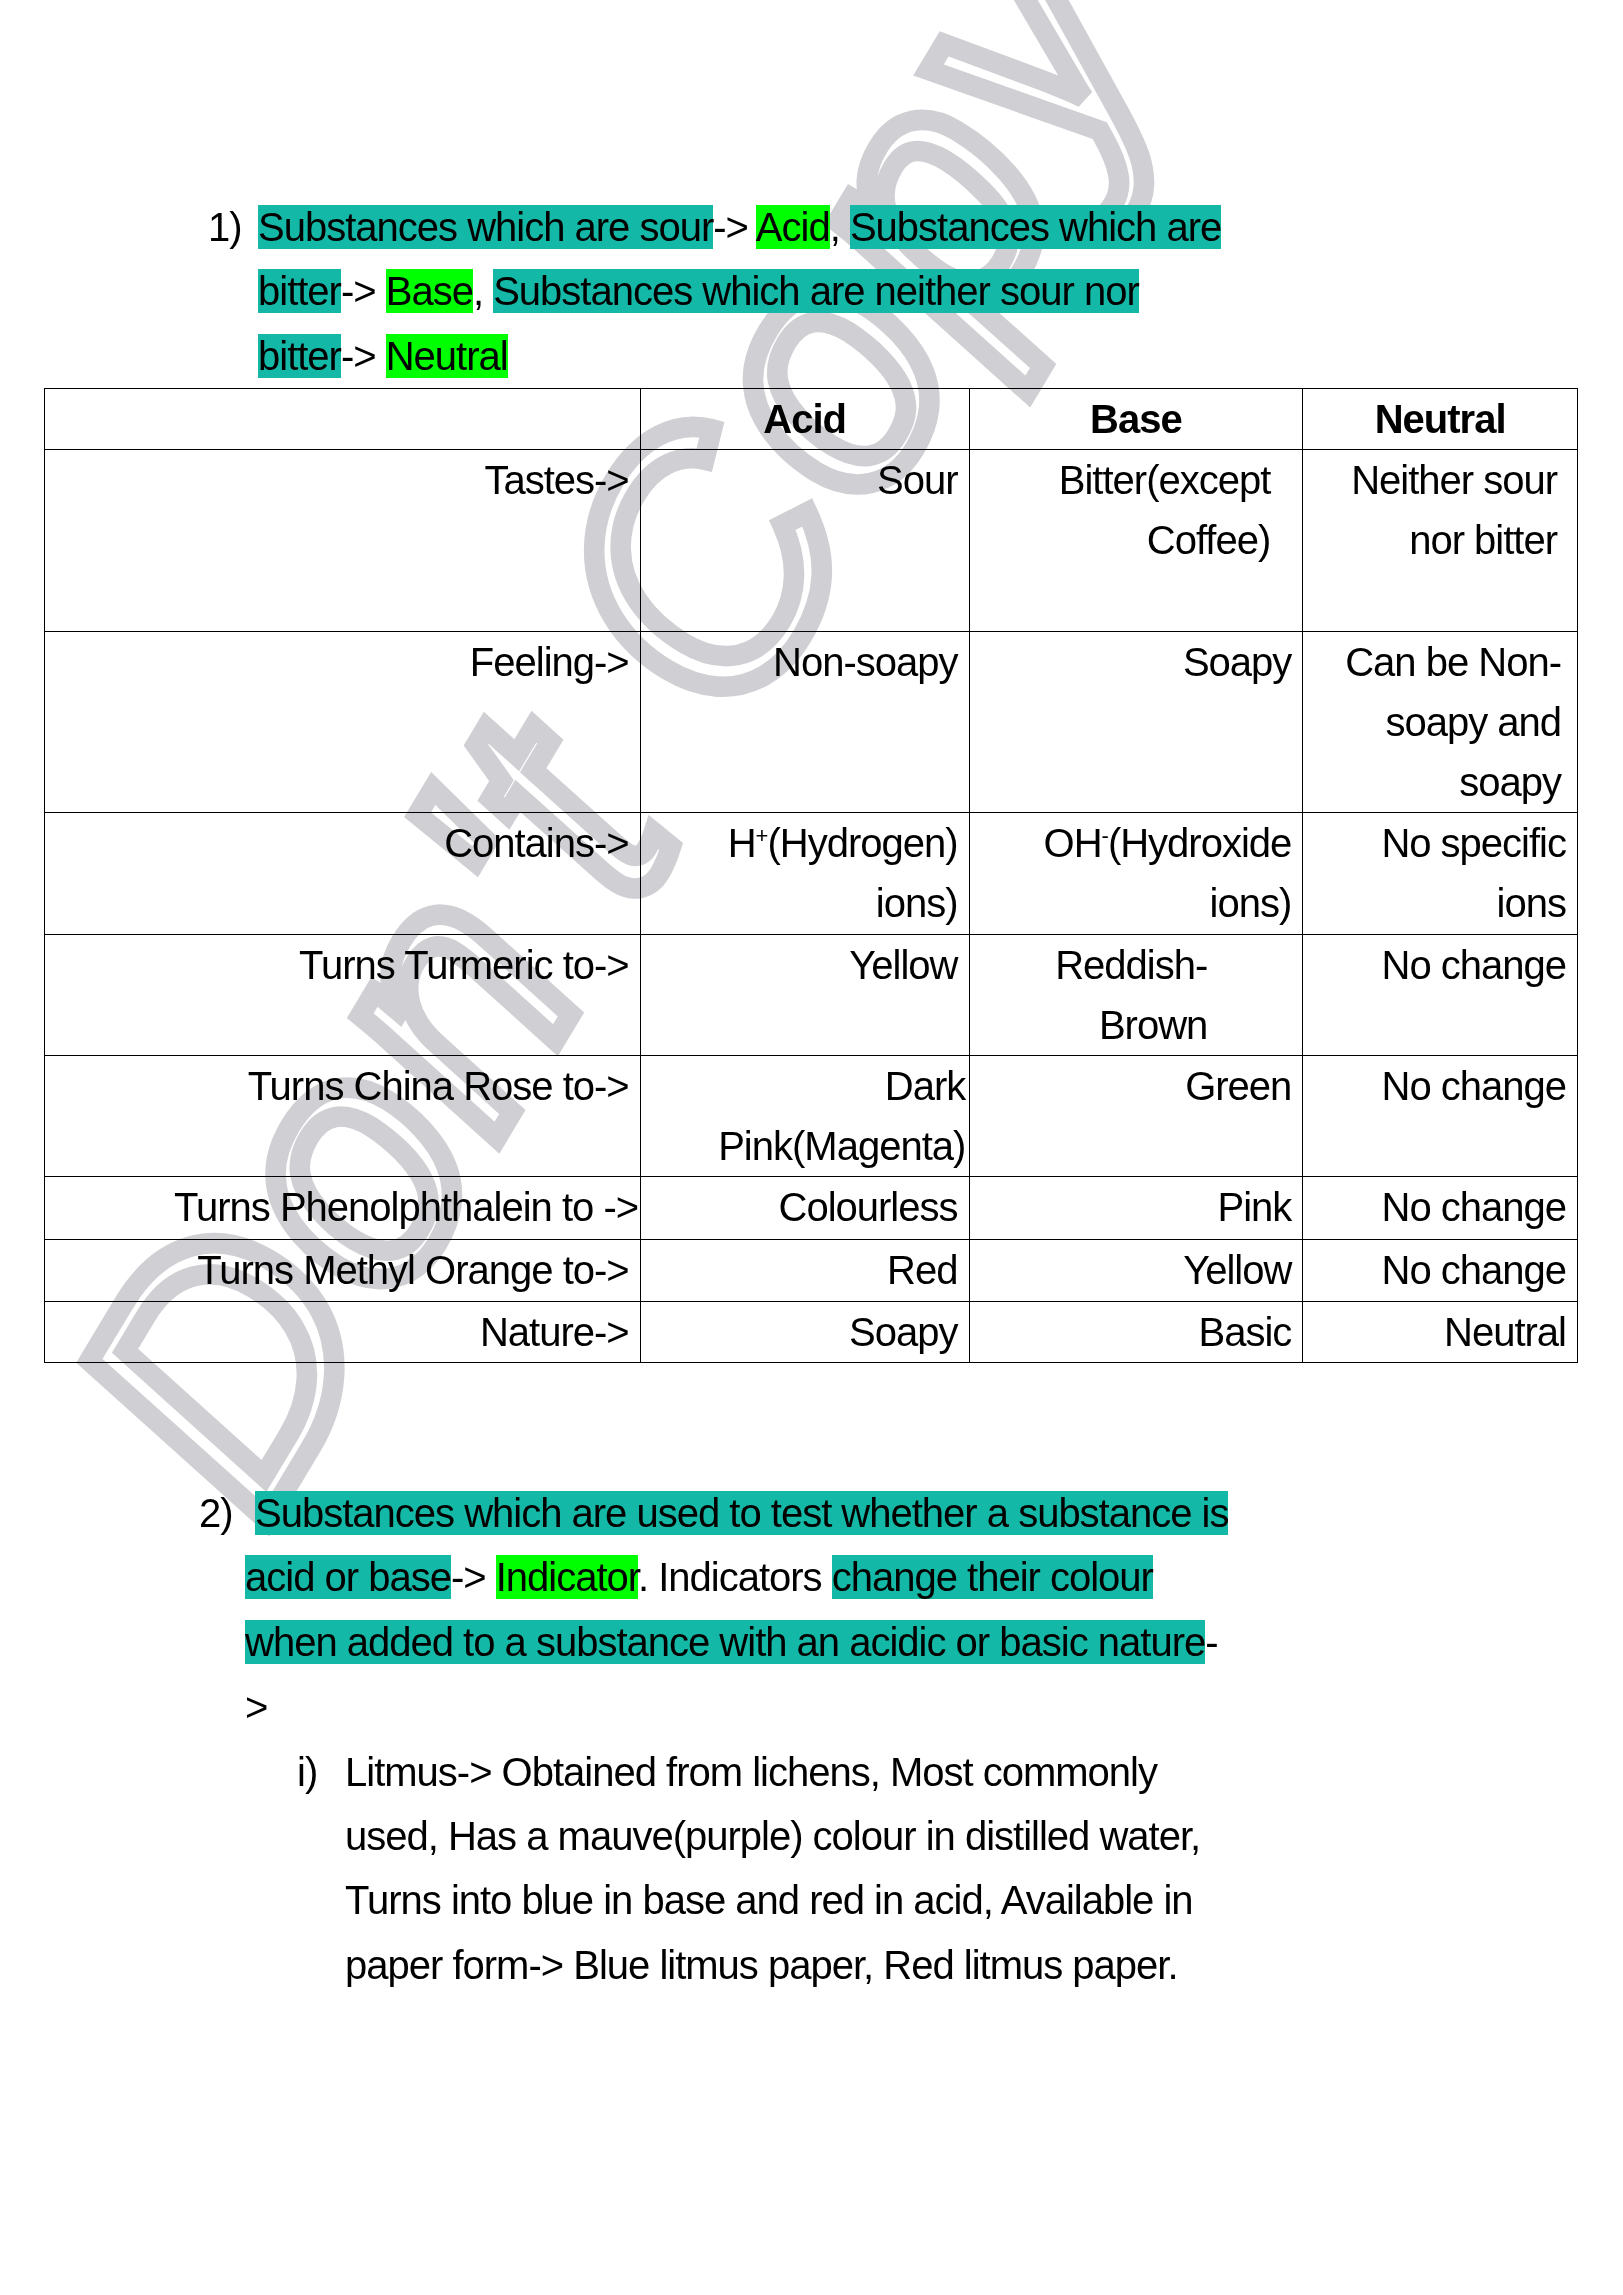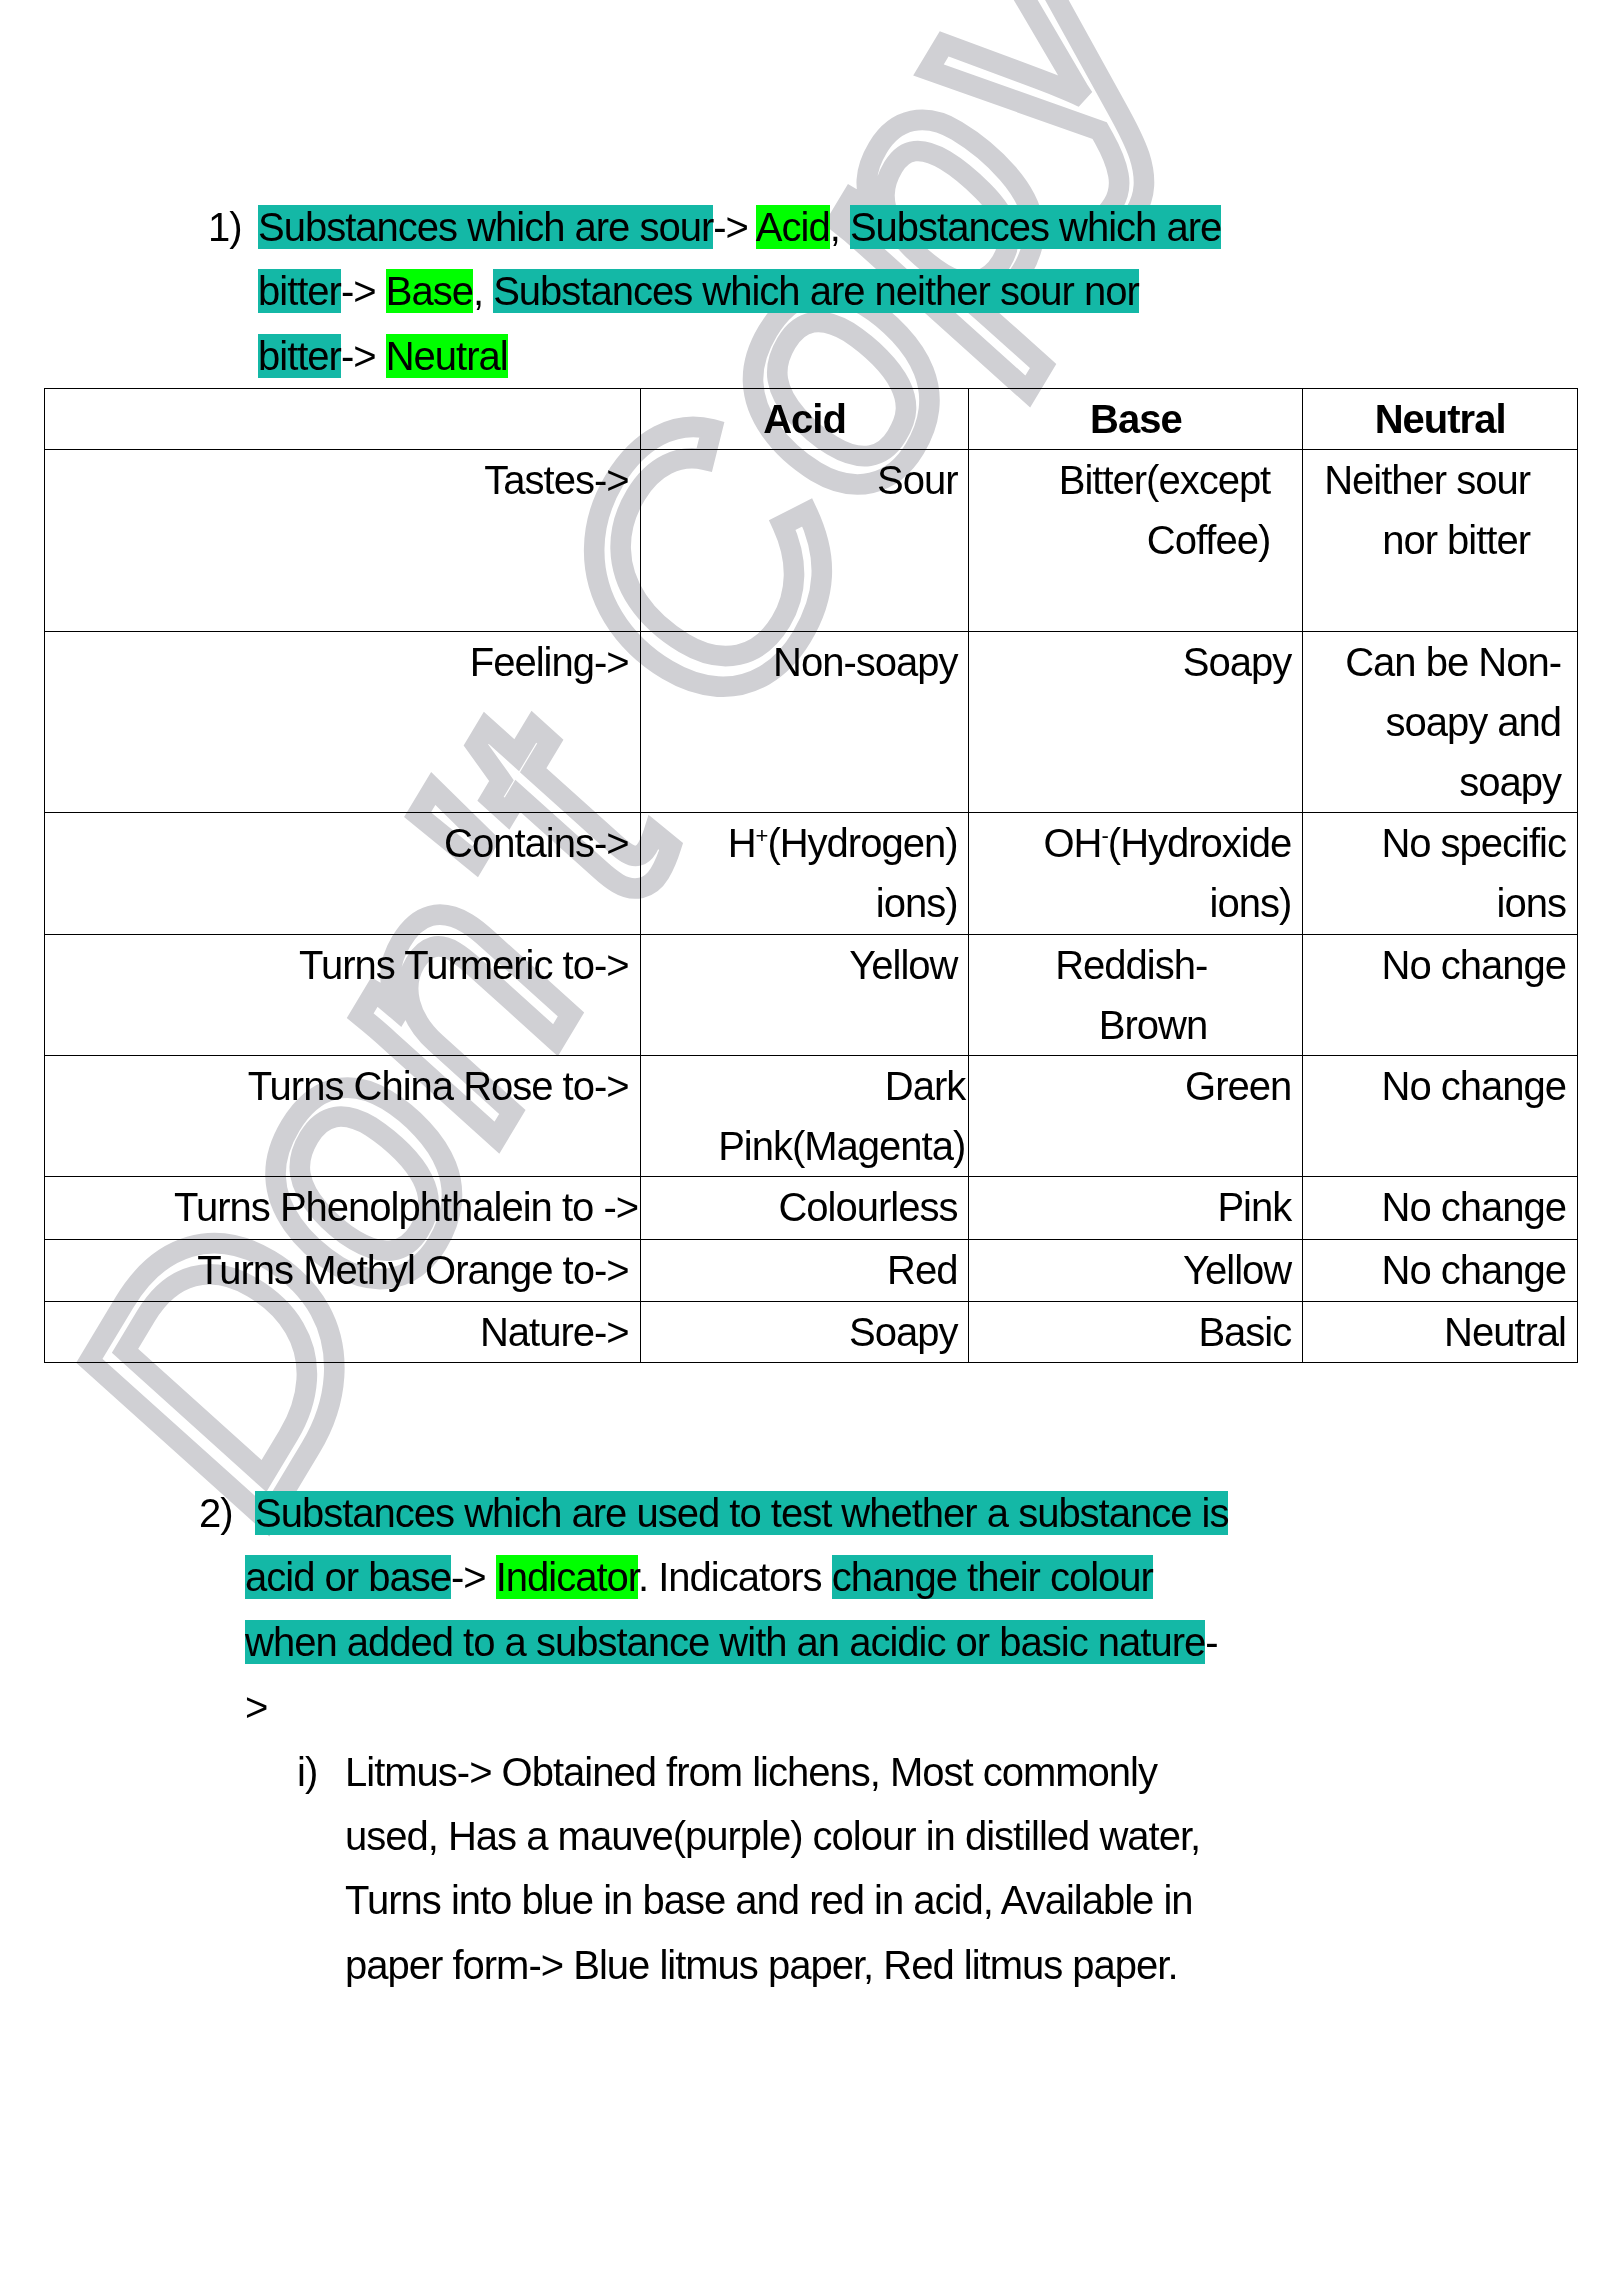--- a/index.html
+++ b/index.html
@@ -52,21 +52,21 @@
         <th>Acid</th>
         <th>Base</th>
         <th>Neutral</th>
       </tr>
     </thead>
     <tbody>
       <tr style="height:182px">
         <td>Tastes-&gt;</td>
         <td>Sour</td>
         <td style="padding-right:32px"><span>Bitter(except Coffee)</span></td>
-        <td style="padding-right:47px"><span>Neither sour nor bitter</span></td>
+        <td style="padding-right:20px"><span>Neither sour nor bitter</span></td>
       </tr>
       <tr style="height:181px">
         <td>Feeling-&gt;</td>
         <td>Non-soapy</td>
         <td>Soapy</td>
         <td style="padding-right:16px"><span>Can be Non-soapy and soapy</span></td>
       </tr>
       <tr style="height:122px">
         <td>Contains-&gt;</td>
         <td>

